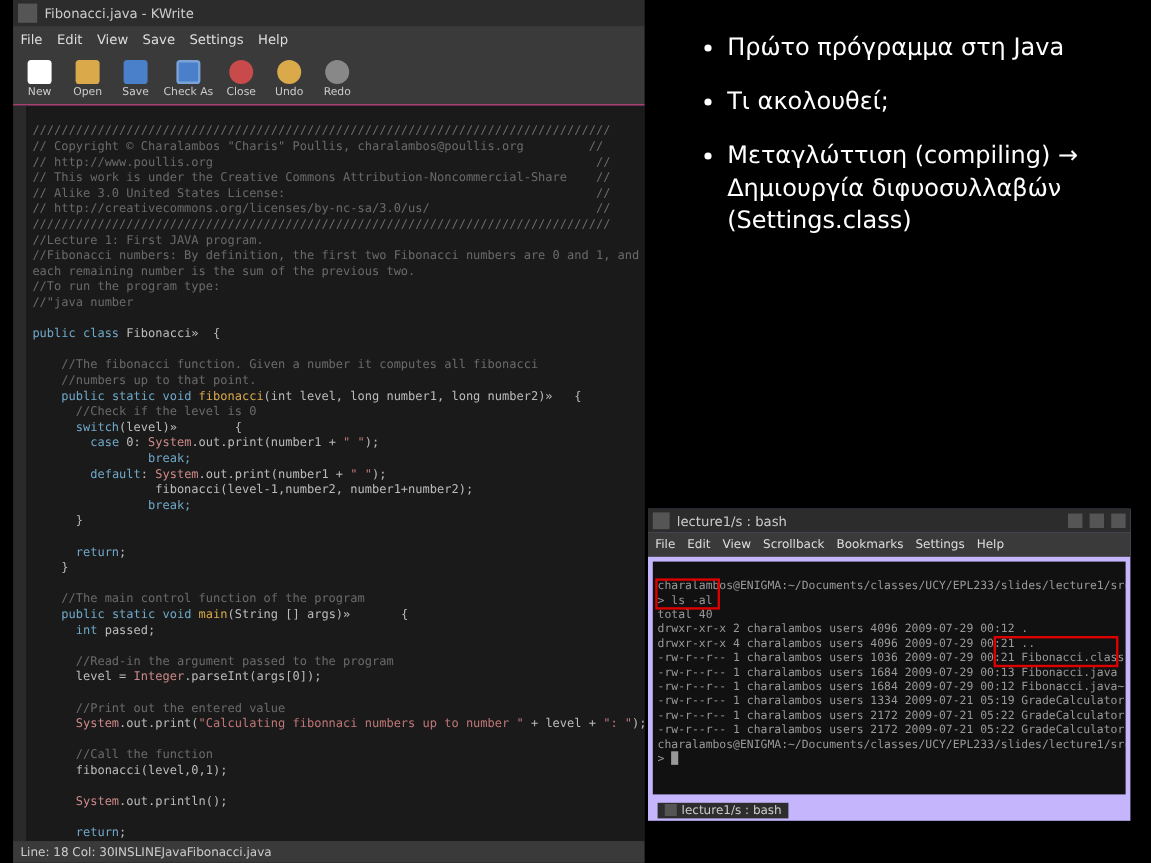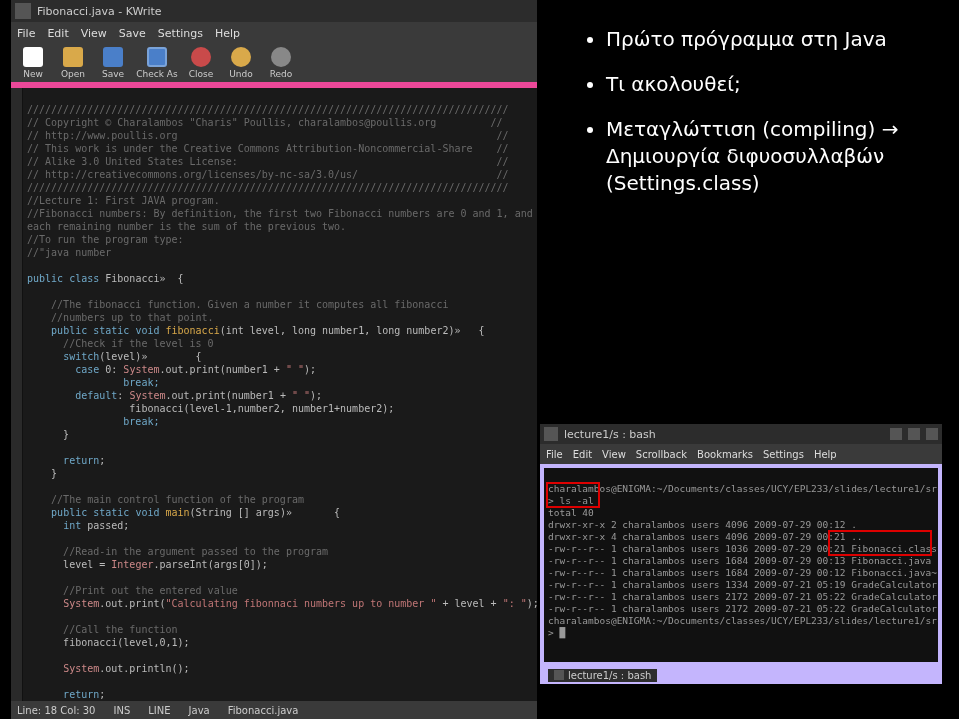--- a/index.html
+++ b/index.html
@@ -43,21 +43,21 @@
   font-size: 11px;
 }
 .menubar span { cursor: pointer; }
 .toolbar {
   background: #3a3a3a;
   height: 44px;
   display: flex;
   align-items: center;
   padding: 0 4px;
   gap: 4px;
-  border-bottom: 6px solid #ec4899;
+  border-bottom: 1px solid #ec4899;
 }
 .tb-btn {
   display: flex;
   flex-direction: column;
   align-items: center;
   justify-content: center;
   width: 36px;
   height: 40px;
   color: #ccc;
   font-size: 9px;
@@ -105,21 +105,20 @@
 .c-plain { color: #bbb; }
 
 .statusbar {
   height: 18px;
   background: #3a3a3a;
   color: #ccc;
   font-size: 10px;
   display: flex;
   align-items: center;
   padding: 0 6px;
-  gap: 18px;
 }
 
 
 .bullets {
   position: absolute;
   left: 584px;
   top: 26px;
   width: 380px;
   color: #fff;
   font-size: 20px;

